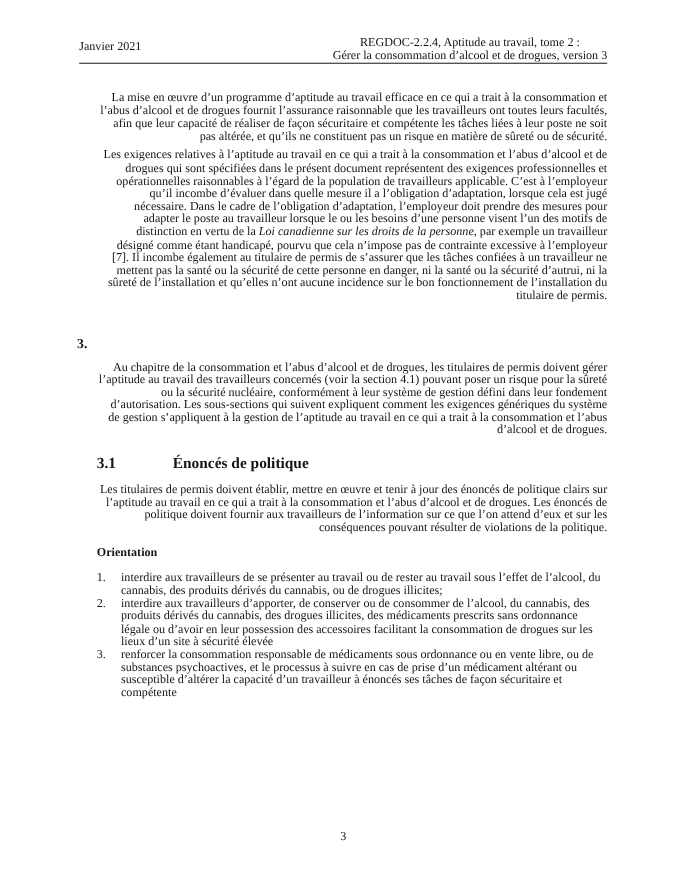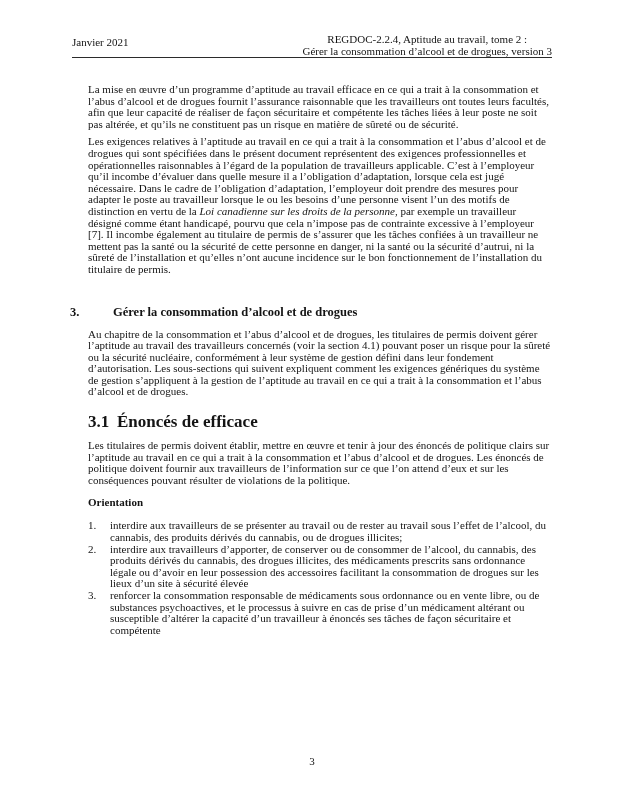--- a/index.html
+++ b/index.html
@@ -42,37 +42,38 @@
     position: absolute;
     top: 84px;
     left: 70px;
     width: 482px;
     font-size: 11px;
     line-height: 11.6px;
   }
   p.body {
     margin: 0 0 6px 18px;
     width: 464px;
-    text-align: left;
+    text-align: right;
   }
   .law-italic { font-style: italic; }
   .h3 {
     display: flex;
     margin: 29px 0 10px 0;
     font-weight: bold;
     font-size: 12.5px;
     line-height: 14px;
   }
   .h3 .num { width: 43px; flex: none; }
   .h31 {
     display: flex;
     margin: 17px 0 12px 18px;
     font-weight: bold;
-    font-size: 17px;
+    font-size: 14px;
     line-height: 13px;
+    gap: 40px;
   }
   .h31 .num { width: 29px; flex: none; }
   .orientation {
     margin: 10px 0 12px 18px;
     font-weight: bold;
     font-size: 11px;
     line-height: 12px;
   }
   .list-intro { margin-bottom: 13px; }
   .policy-list { margin-left: 18px; width: 464px; }
@@ -104,28 +105,27 @@
   <div class="header-rule"></div>
 
   <div class="content">
 
     <p class="body">La mise en œuvre d’un programme d’aptitude au travail efficace en ce qui a trait à la consommation et l’abus d’alcool et de drogues fournit l’assurance raisonnable que les travailleurs ont toutes leurs facultés, afin que leur capacité de réaliser de façon sécuritaire et compétente les tâches liées à leur poste ne soit pas altérée, et qu’ils ne constituent pas un risque en matière de sûreté ou de sécurité.</p>
 
     <p class="body"><span>Les exigences relatives à l’aptitude au travail en ce qui a trait à la consommation et l’abus d’alcool et de drogues qui sont spécifiées dans le présent document représentent des exigences professionnelles et opérationnelles raisonnables à l’égard de la population de travailleurs applicable. C’est à l’employeur qu’il incombe d’évaluer dans quelle mesure il a l’obligation d’adaptation, lorsque cela est jugé nécessaire. Dans le cadre de l’obligation d’adaptation, l’employeur doit prendre des mesures pour adapter le poste au travailleur lorsque le ou les besoins d’une personne visent l’un des motifs de distinction en vertu de la </span><span class="law-italic">Loi canadienne sur les droits de la personne</span><span>, par exemple un travailleur désigné comme étant handicapé, pourvu que cela n’impose pas de contrainte excessive à l’employeur [7]. Il incombe également au titulaire de permis de s’assurer que les tâches confiées à un travailleur ne mettent pas la santé ou la sécurité de cette personne en danger, ni la santé ou la sécurité d’autrui, ni la sûreté de l’installation et qu’elles n’ont aucune incidence sur le bon fonctionnement de l’installation du titulaire de permis.</span></p>
 
     <div class="h3">
       <span class="num">3.</span>
-      <span class="title">Gérer la consommation d’alcool et de drogues</span>
     </div>
 
     <p class="body">Au chapitre de la consommation et l’abus d’alcool et de drogues, les titulaires de permis doivent gérer l’aptitude au travail des travailleurs concernés (voir la section 4.1) pouvant poser un risque pour la sûreté ou la sécurité nucléaire, conformément à leur système de gestion défini dans leur fondement d’autorisation. Les sous-sections qui suivent expliquent comment les exigences génériques du système de gestion s’appliquent à la gestion de l’aptitude au travail en ce qui a trait à la consommation et l’abus d’alcool et de drogues.</p>
 
     <div class="h31">
       <span class="num">3.1</span>
-      <span class="title">Énoncés de efficace</span>
+      <span class="title">Énoncés de politique</span>
     </div>
 
     <p class="body">Les titulaires de permis doivent établir, mettre en œuvre et tenir à jour des énoncés de politique clairs sur l’aptitude au travail en ce qui a trait à la consommation et l’abus d’alcool et de drogues. Les énoncés de politique doivent fournir aux travailleurs de l’information sur ce que l’on attend d’eux et sur les conséquences pouvant résulter de violations de la politique.</p>
 
     <div class="orientation">Orientation</div>
 
 
     <div class="policy-list">
       <div class="list-item">
         <span class="num">1.</span>

